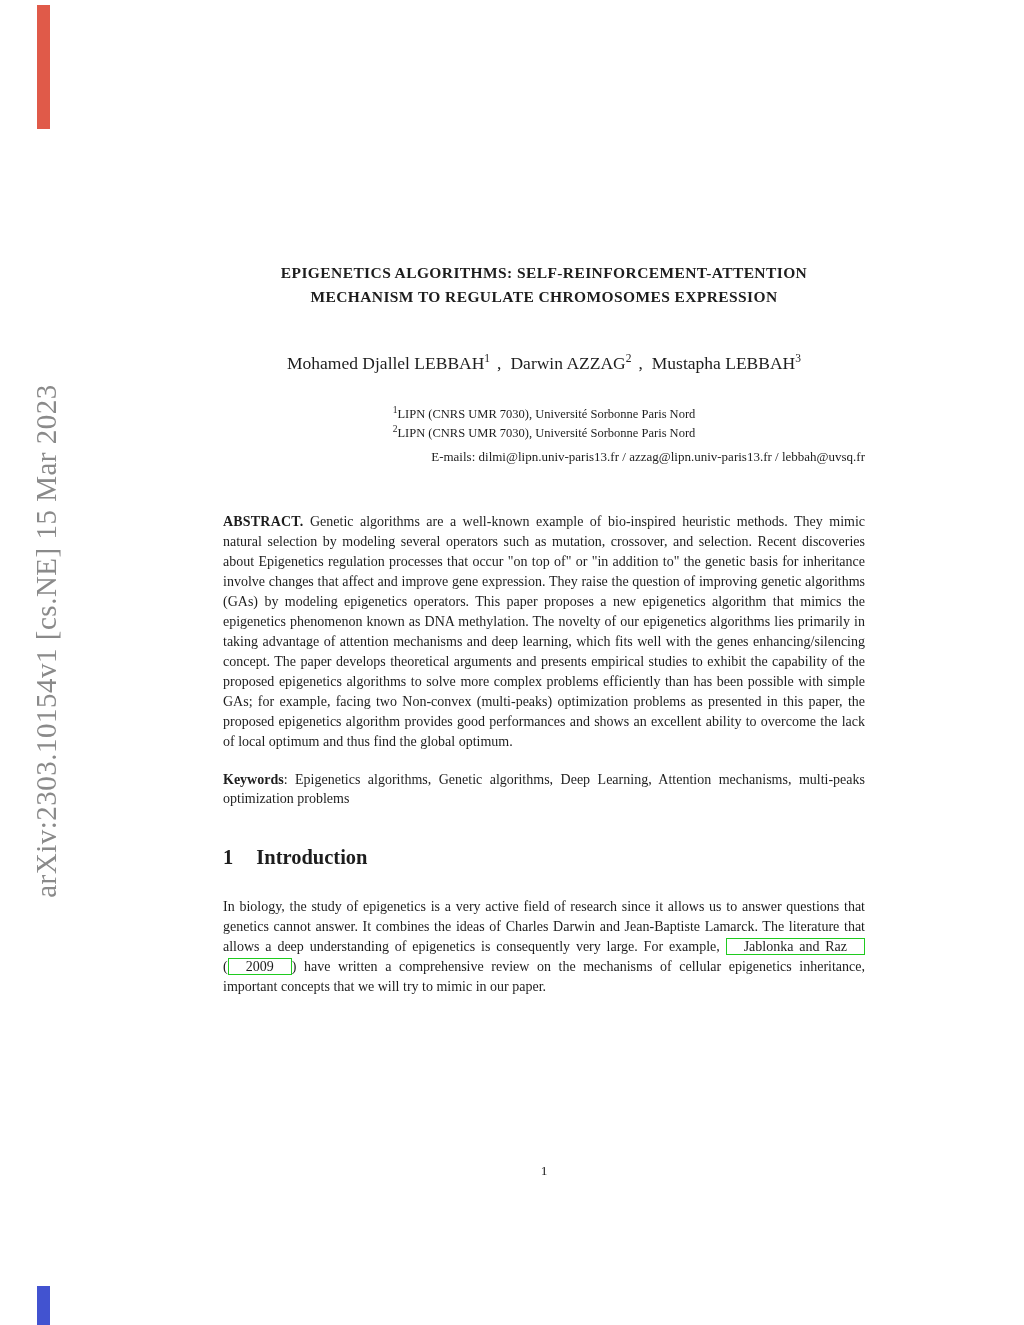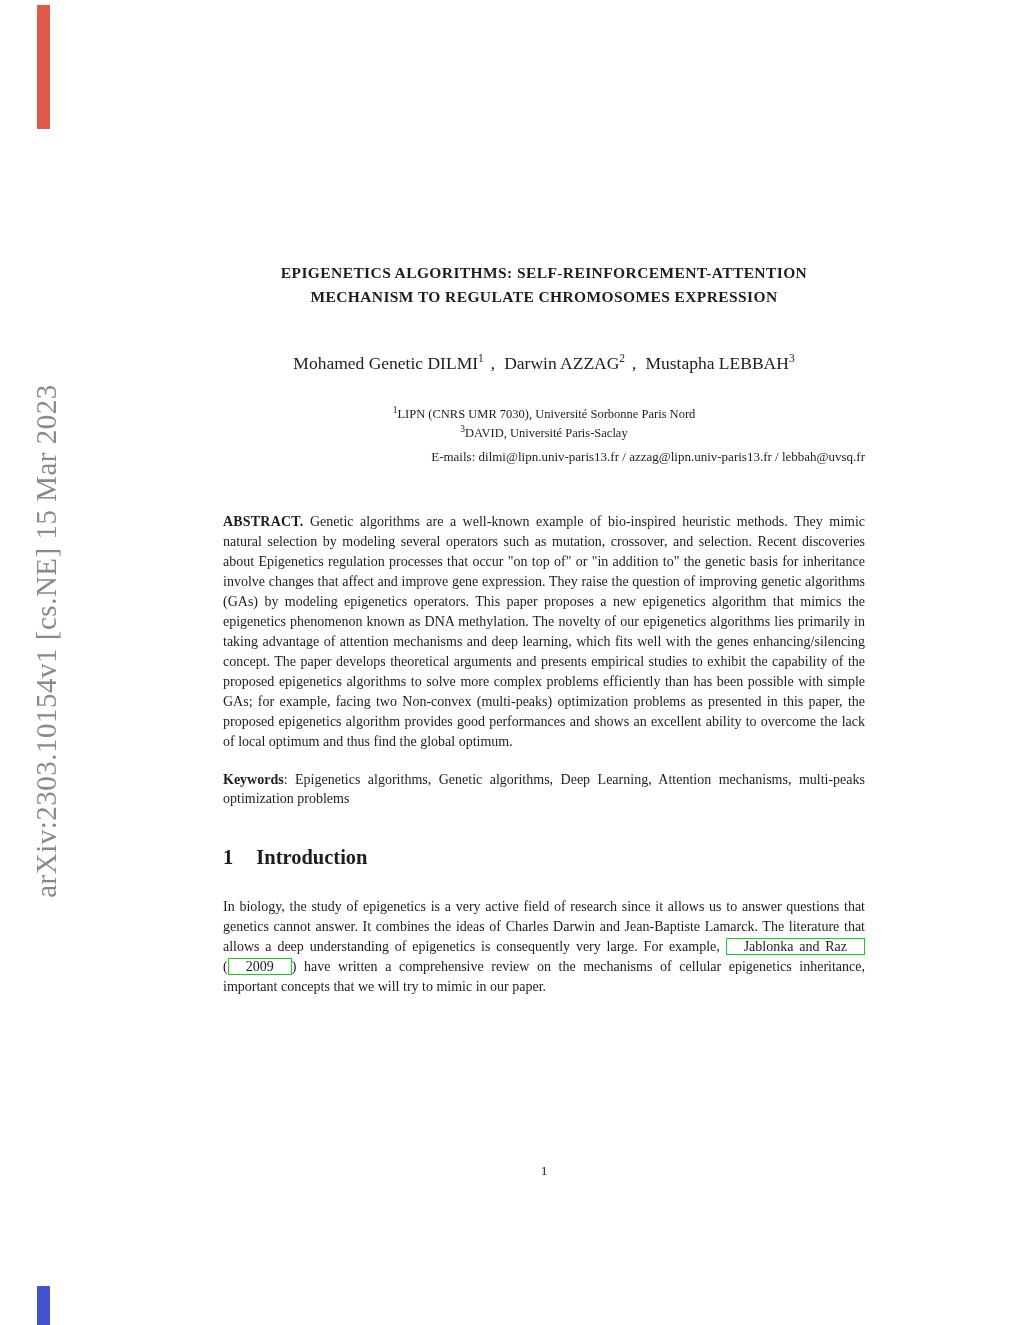--- a/index.html
+++ b/index.html
@@ -67,25 +67,25 @@
 
   <div class="watermark">arXiv:2303.10154v1  [cs.NE]  15 Mar 2023</div>
 
   <div class="content">
 
     <div class="title">
       <div class="title-line">EPIGENETICS ALGORITHMS: SELF-REINFORCEMENT-ATTENTION</div>
       <div class="title-line">MECHANISM TO REGULATE CHROMOSOMES EXPRESSION</div>
     </div>
 
-    <div class="authors"><span><span>Mohamed Genetic DILMI</span><sup>1</sup></span><span class="sep">,</span><span><span>Darwin AZZAG</span><sup>2</sup></span><span class="sep">,</span><span><span>Mustapha LEBBAH</span><sup>3</sup></span></div>
+    <div class="authors"><span><span>Mohamed Djallel LEBBAH</span><sup>1</sup></span><span class="sep">,</span><span><span>Darwin AZZAG</span><sup>2</sup></span><span class="sep">,</span><span><span>Mustapha LEBBAH</span><sup>3</sup></span></div>
 
     <div class="affiliations">
       <div class="affil-line"><sup>1</sup><span>LIPN (CNRS UMR 7030), Université Sorbonne Paris Nord</span></div>
-      <div class="affil-line"><sup>3</sup><span>DAVID, Université Paris-Saclay</span></div>
+      <div class="affil-line"><sup>2</sup><span>LIPN (CNRS UMR 7030), Université Sorbonne Paris Nord</span></div>
     </div>
 
     <div class="emails">E-mails: dilmi@lipn.univ-paris13.fr / azzag@lipn.univ-paris13.fr / lebbah@uvsq.fr</div>
 
     <p class="abstract"><b class="abs-label">ABSTRACT.</b> <span>Genetic algorithms are a well-known example of bio-inspired heuristic methods. They mimic natural selection by modeling several operators such as mutation, crossover, and selection. Recent discoveries about Epigenetics regulation processes that occur "on top of" or "in addition to" the genetic basis for inheritance involve changes that affect and improve gene expression. They raise the question of improving genetic algorithms (GAs) by modeling epigenetics operators. This paper proposes a new epigenetics algorithm that mimics the epigenetics phenomenon known as DNA methylation. The novelty of our epigenetics algorithms lies primarily in taking advantage of attention mechanisms and deep learning, which fits well with the genes enhancing/silencing concept. The paper develops theoretical arguments and presents empirical studies to exhibit the capability of the proposed epigenetics algorithms to solve more complex problems efficiently than has been possible with simple GAs; for example, facing two Non-convex (multi-peaks) optimization problems as presented in this paper, the proposed epigenetics algorithm provides good performances and shows an excellent ability to overcome the lack of local optimum and thus find the global optimum.</span></p>
 
     <p class="keywords"><b>Keywords</b><span>: </span><span>Epigenetics algorithms, Genetic algorithms, Deep Learning, Attention mechanisms, multi-peaks optimization problems</span></p>
 
     <h2 class="section-heading"><span class="sec-num">1</span><span>Introduction</span></h2>
 

